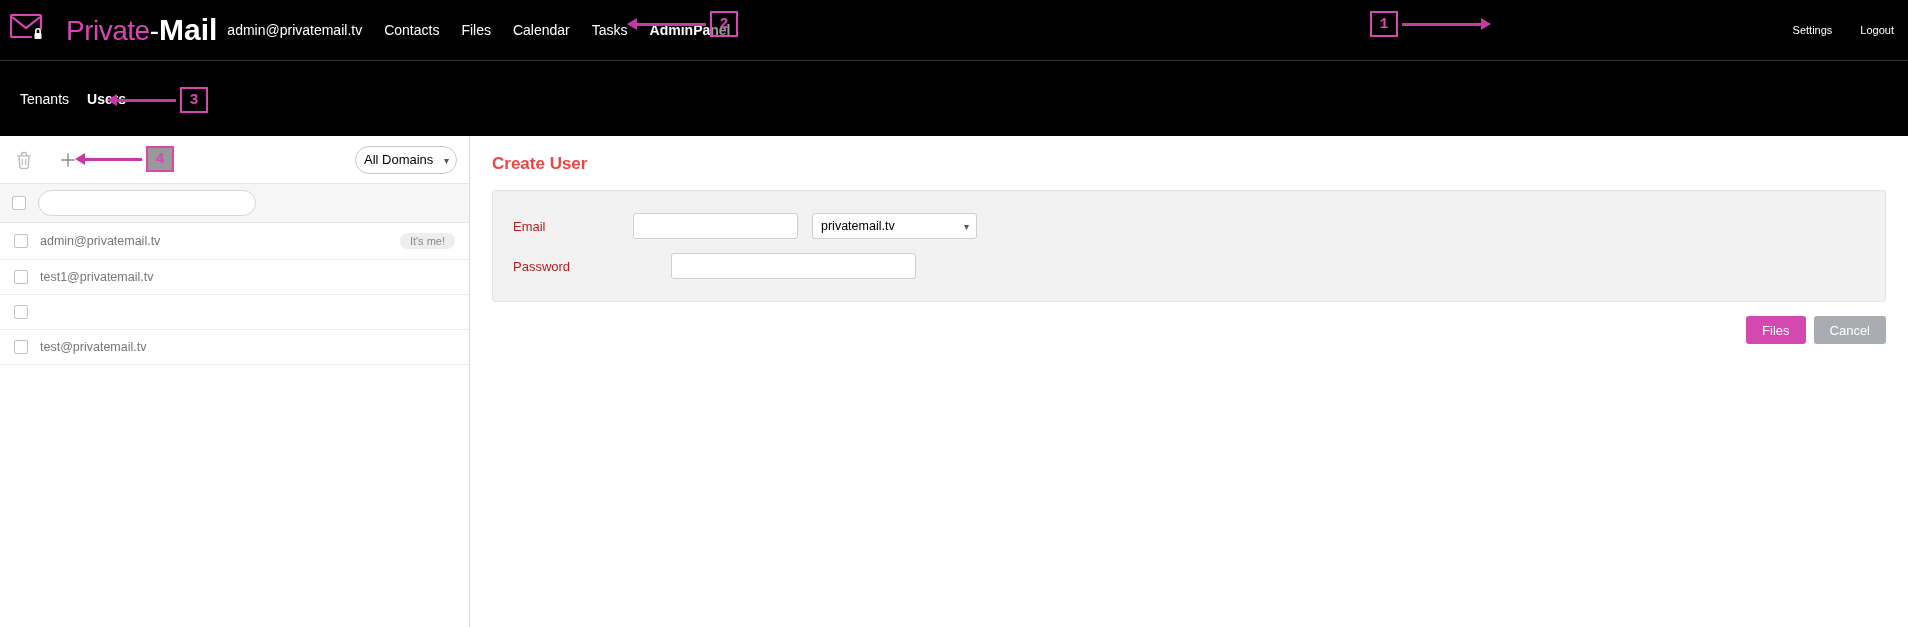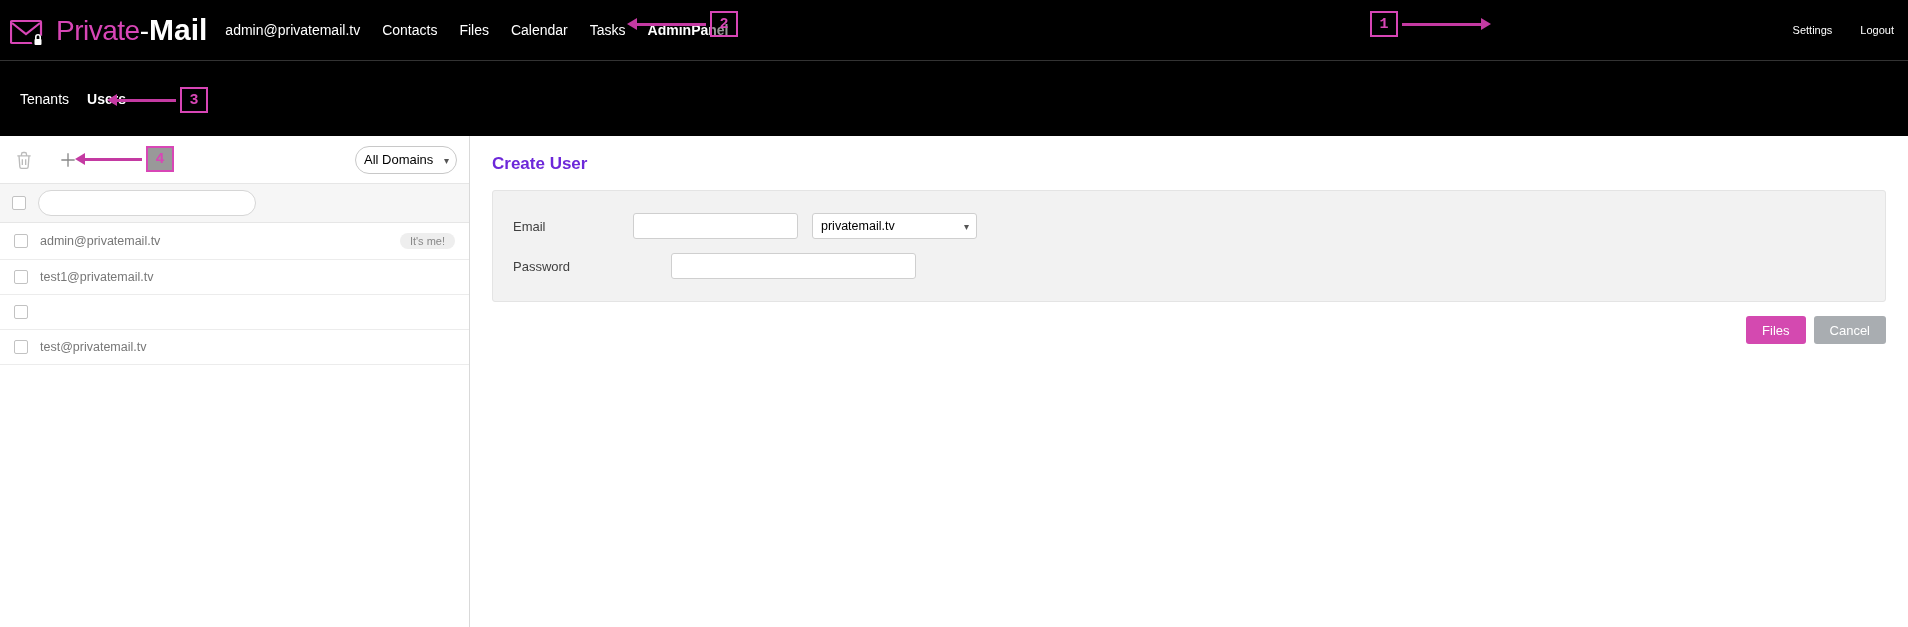--- a/index.html
+++ b/index.html
@@ -10,23 +10,23 @@
   .topbar {
     background:#000;
     height:60px;
     display:flex;
     align-items:center;
     padding:0 10px;
     color:#fff;
   }
   .logo {
     display:flex;
-    align-items:flex-end;
-    gap:10px;
-    margin-right:8px;
+    align-items:flex-start;
+    gap:20px;
+    margin-right:0;
   }
   .logo-text-private { color:#d846b6; font-size:28px; font-weight:400; letter-spacing:-0.5px;}
   .logo-text-dash { color:#fff; font-size:28px; font-weight:400;}
   .logo-text-mail { color:#fff; font-size:30px; font-weight:700; }
   .nav {
     display:flex;
     align-items:center;
     gap:22px;
     margin-left:10px;
     font-size:14px;
@@ -158,39 +158,39 @@
   }
 
   
   .content {
     flex:1;
     padding:18px 22px;
   }
   .content h2 {
     font-size:17px;
     font-weight:600;
-    color:#6d28d9;
+    color:#ef4444;
     margin-bottom:16px;
   }
   .form-panel {
     background:#f2f2f2;
     border:1px solid #e4e4e4;
     border-radius:3px;
     padding:22px 20px;
   }
   .form-row {
     display:flex;
     align-items:center;
     margin-bottom:14px;
   }
   .form-row:last-child { margin-bottom:0;gap:38px; }
   .form-label {
     width:120px;
     font-size:13px;
-    color:#404040;
+    color:#b91c1c;
   }
   .text-input {
     width:165px; height:26px;
     border:1px solid #cfcfcf;
     border-radius:3px;
     background:#fff;
     padding:0 6px;
     font-size:13px;
   }
   .pw-input { width:245px; }

